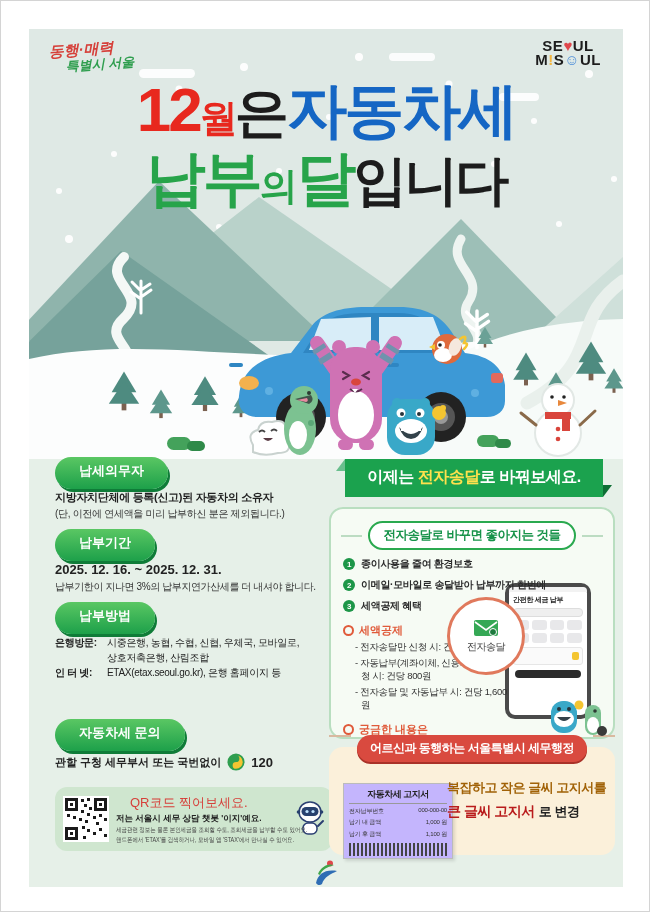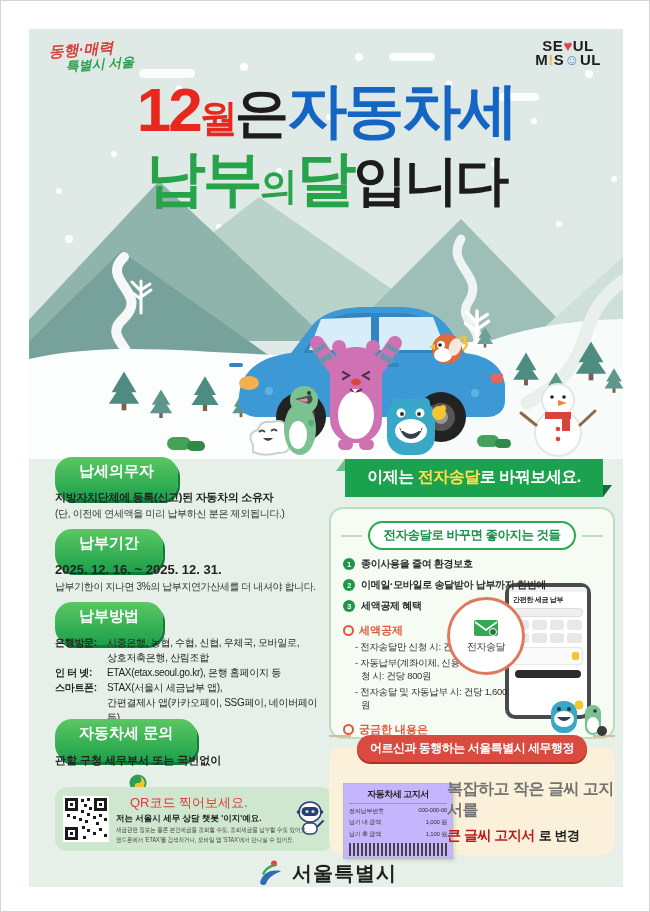--- a/index.html
+++ b/index.html
@@ -14,36 +14,36 @@
   .mysoul{position:absolute;right:22px;top:10px;text-align:center;font-weight:900;font-size:15px;line-height:.95;letter-spacing:.5px;color:#1d1d1d;}
   .c-heart{color:#e0474c;} .c-excl{color:#f4b63f;} .c-smile{color:#4f8fd9;}
 
   
   .title{position:absolute;top:50px;left:0;right:0;text-align:center;font-weight:900;letter-spacing:-3px;line-height:1;}
   .t-line2{margin-top:8px;}
   .t-red{color:#e8281e;text-align:center;} .t-blue{color:#1566c4;} .t-green{color:#27a44a;} .t-black{color:#1c1c1c;}
   .f62{font-size:62px;} .f60{font-size:60px;} .f54{font-size:54px;} .f38{font-size:38px;}
 
   
-  .badge{display:inline-block;background:linear-gradient(180deg,#5ac763,#1da04a);color:#fff;font-weight:800;font-size:15px;padding:5px 24px 19px;border-radius:17px;box-shadow:2px 3px 0 #0f7c38;}
+  .badge{display:inline-block;background:linear-gradient(180deg,#5ac763,#1da04a);color:#fff;font-weight:800;font-size:13px;padding:5px 24px 9px;border-radius:17px;box-shadow:2px 3px 0 #0f7c38;}
 
   
   .left-col{position:absolute;left:26px;top:428px;width:276px;}
   .left-col>div{position:absolute;left:0;}
   .s-badge{left:6px;}
   .s1-badge{top:0;} .s1-l1{top:33px;font-weight:700;font-size:11px;color:#222;letter-spacing:-.3px;}
   .s1-l2{top:50px;font-size:10px;color:#333;letter-spacing:-.3px;}
   .s2-badge{top:72px;} .s2-date{top:105px;font-size:13px;font-weight:700;color:#222;}
   .s2-note{top:123px;font-size:10px;color:#333;letter-spacing:-.4px;}
   .s3-badge{top:145px;}
   .s3-rows{top:178px;font-size:10px;color:#222;line-height:15px;letter-spacing:-.3px;width:276px;}
   .m-row{display:flex;}
   .m-label{font-weight:800;width:52px;flex-shrink:0;white-space:pre;}
   .s4-badge{top:262px;}
-  .s4-row{top:296px;display:flex;align-items:center;gap:6px;font-size:11px;font-weight:700;color:#222;flex-direction:column;}
+  .s4-row{top:296px;display:flex;align-items:center;gap:6px;font-size:11px;font-weight:700;color:#222;}
   .s4-num{font-size:13px;font-weight:800;}
   .qr-box{top:330px;width:278px;height:64px;background:#cfe6cf;border-radius:12px;display:flex;align-items:center;gap:7px;padding:0 8px;box-sizing:border-box;}
   .qr-text{flex:1;min-width:0;}
   .qr-title{font-size:13px;font-weight:400;color:#d6403a;margin-left:14px;}
   .qr-sub{font-size:8.5px;font-weight:800;color:#222;margin-top:1px;}
   .qr-desc{font-size:6.5px;color:#444;white-space:nowrap;transform:scaleX(.84);transform-origin:0 50%;line-height:1.5;}
 
   .right-col{position:absolute;left:300px;top:428px;width:288px;}
   .banner{position:absolute;top:2px;left:16px;right:14px;background:#1ba24e;color:#fff;font-weight:800;font-size:16px;text-align:center;padding:8px 0 9px;letter-spacing:-.5px;}
   .banner::before{content:"";position:absolute;left:-9px;top:0;border-bottom:12px solid #6abf8e;border-left:9px solid transparent;}
@@ -76,21 +76,21 @@
 
   .senior{position:absolute;top:290px;left:0;right:2px;height:108px;background:#fbf0da;border-radius:14px;}
   .senior-badge-row{position:absolute;top:-12px;left:0;right:0;display:flex;align-items:flex-start;gap:6px;}
   .senior-line{flex:1;height:2px;background:#d9b9a0;}
   .senior-badge{background:#d94a3f;color:#fff;font-weight:800;font-size:12px;padding:5px 13px;border-radius:15px;white-space:nowrap;letter-spacing:-.5px;box-shadow:0 2px 0 #a93228;}
   .bill{position:absolute;left:14px;top:36px;width:110px;height:76px;background:#c4b5fd;border:1px solid #bbb;box-shadow:2px 2px 3px rgba(0,0,0,.12);padding:4px 5px;box-sizing:border-box;}
   .bill-title{font-size:9px;font-weight:800;color:#222;text-align:center;border-bottom:1px solid #999;padding-bottom:2px;letter-spacing:-.5px;}
   .bill-row{display:flex;justify-content:space-between;font-size:6px;color:#333;margin-top:2.5px;letter-spacing:-.2px;}
   .barcode{margin-top:4px;height:13px;background:repeating-linear-gradient(90deg,#444 0 2px,transparent 2px 4px);}
   .senior-text{position:absolute;left:118px;top:32px;letter-spacing:-.5px;}
-  .st-l1{font-size:16px;font-weight:800;color:#737373;}
+  .st-l1{font-size:13px;font-weight:800;color:#a16207;}
   .st-l2{font-size:13px;font-weight:800;color:#222;margin-top:6px;}
   .st-hl{color:#b91c1c;font-size:14px;}
   .st-rest{margin-left:4px;}
 
   .footer{position:absolute;left:0;right:0;top:830px;display:flex;align-items:center;justify-content:center;gap:7px;}
   .footer-name{font-size:20px;font-weight:800;color:#1f1f1f;letter-spacing:1px;}
 </style>
 </head>
 <body>
 
@@ -279,24 +279,20 @@
 
     <div class="s-badge s3-badge"><span class="badge">납부방법</span></div>
     <div class="s3-rows">
       <div class="m-row">
         <span class="m-label">은행방문:</span>
         <span><span>시중은행, 농협, 수협, 신협, 우체국, 모바일로,</span><br><span>상호저축은행, 산림조합</span></span>
       </div>
       <div class="m-row">
         <span class="m-label">인 터 넷:</span>
         <span>ETAX(etax.seoul.go.kr), 은행 홈페이지 등</span>
-      </div>
-      <div class="m-row">
-        <span class="m-label">스마트폰:</span>
-        <span><span>STAX(서울시 세금납부 앱),</span><br><span>간편결제사 앱(카카오페이, SSG페이, 네이버페이 등)</span></span>
       </div>
     </div>
 
     <div class="s-badge s4-badge"><span class="badge">자동차세 문의</span></div>
     <div class="s4-row">
       <span>관할 구청 세무부서 또는 국번없이</span>
       <svg width="18" height="18" viewBox="0 0 20 20">
         <circle cx="10" cy="10" r="9.5" fill="#2f9e4f"></circle>
         <path d="M10,2.5 a7.5,7.5 0 0 1 0,15 a3.75,3.75 0 0 1 0,-7.5 a3.75,3.75 0 0 0 0,-7.5 Z" fill="#f4c531"></path>
       </svg>
@@ -469,17 +465,16 @@
       </div>
     </div>
   </div>
 
   <div class="footer">
     <svg width="30" height="28" viewBox="0 0 30 28">
       <circle cx="19" cy="4.5" r="3" fill="#e0474c"></circle>
       <path d="M5,24 C7,15 14,10 26,12 C20,15 13,18 11,25 C9,27 6,26 5,24 Z" fill="#2e6db4"></path>
       <path d="M7,15 C10,7 18,4 23,6 C17,8 11,10 9,16 Z" fill="#3fa54a"></path>
     </svg>
-    <div class="footer-name">서울특별시</div>
   </div>
 
 </div>
 </div>
 
 </body></html>

